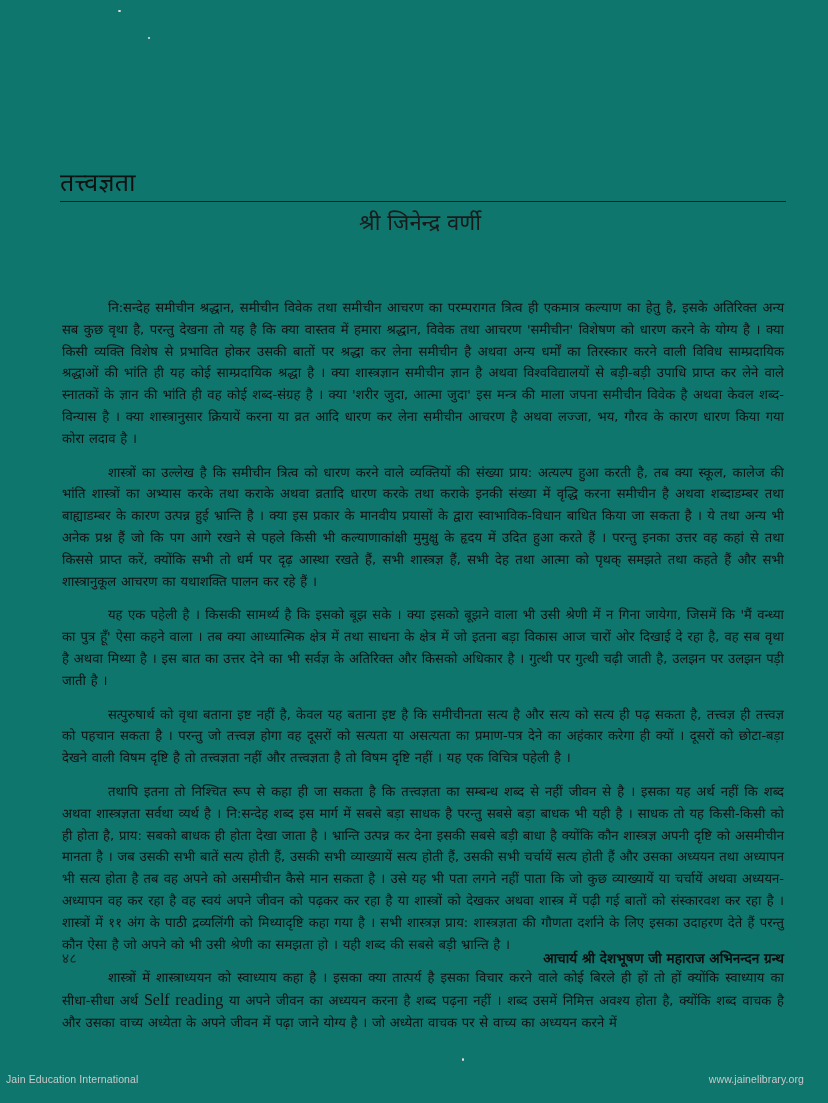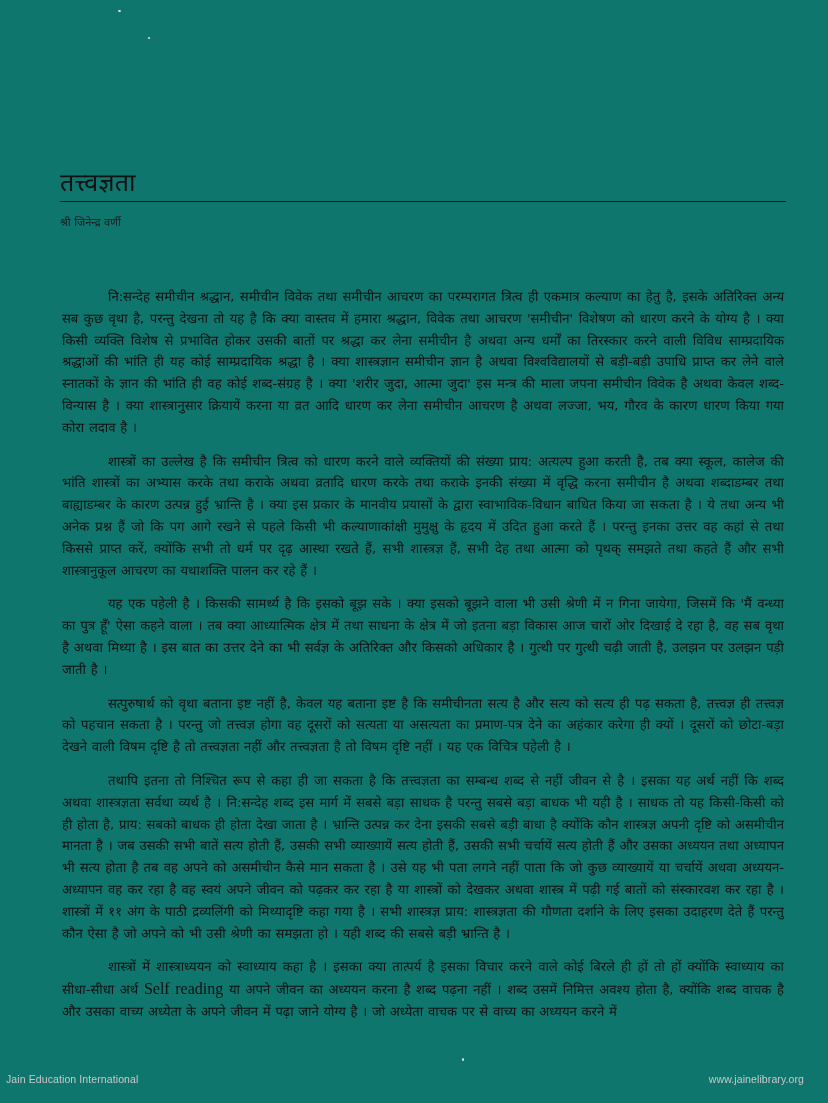--- a/index.html
+++ b/index.html
@@ -42,34 +42,34 @@
     white-space: nowrap;
   }
   .title-rule {
     width: 726px;
     height: 0;
     border-top: 1.6px solid #1a1a1a;
     margin: 0;
   }
   .author {
     font-family: "DejaVu Sans", "Liberation Sans", sans-serif;
-    font-size: 11px;
+    font-size: 22px;
     line-height: 22px;
     color: #1a1a1a;
-    text-align: left;
+    text-align: center;
     margin-top: 10px;
     padding-right: 6px;
     white-space: nowrap;
   }
 
   
   .body-text {
     position: absolute;
     left: 62px;
-    top: 286px;
+    top: 297px;
     width: 722px;
   }
   .para {
     font-family: "DejaVu Sans", "Liberation Sans", sans-serif;
     font-size: 13.1px;
     line-height: 21.8px;
     color: #111111;
     text-align: justify;
     text-justify: inter-word;
     margin: 0;
@@ -161,19 +161,23 @@
 
   <main class="body-text">
     <p class="para">नि:सन्देह समीचीन श्रद्धान, समीचीन विवेक तथा समीचीन आचरण का परम्परागत त्रित्व ही एकमात्र कल्याण का हेतु है, इसके अतिरिक्त अन्य सब कुछ वृथा है, परन्तु देखना तो यह है कि क्या वास्तव में हमारा श्रद्धान, विवेक तथा आचरण 'समीचीन' विशेषण को धारण करने के योग्य है । क्या किसी व्यक्ति विशेष से प्रभावित होकर उसकी बातों पर श्रद्धा कर लेना समीचीन है अथवा अन्य धर्मों का तिरस्कार करने वाली विविध साम्प्रदायिक श्रद्धाओं की भांति ही यह कोई साम्प्रदायिक श्रद्धा है । क्या शास्त्रज्ञान समीचीन ज्ञान है अथवा विश्वविद्यालयों से बड़ी-बड़ी उपाधि प्राप्त कर लेने वाले स्नातकों के ज्ञान की भांति ही वह कोई शब्द-संग्रह है । क्या 'शरीर जुदा, आत्मा जुदा' इस मन्त्र की माला जपना समीचीन विवेक है अथवा केवल शब्द-विन्यास है । क्या शास्त्रानुसार क्रियायें करना या व्रत आदि धारण कर लेना समीचीन आचरण है अथवा लज्जा, भय, गौरव के कारण धारण किया गया कोरा लदाव है ।</p>
     <p class="para">शास्त्रों का उल्लेख है कि समीचीन त्रित्व को धारण करने वाले व्यक्तियों की संख्या प्राय: अत्यल्प हुआ करती है, तब क्या स्कूल, कालेज की भांति शास्त्रों का अभ्यास करके तथा कराके अथवा व्रतादि धारण करके तथा कराके इनकी संख्या में वृद्धि करना समीचीन है अथवा शब्दाडम्बर तथा बाह्याडम्बर के कारण उत्पन्न हुई भ्रान्ति है । क्या इस प्रकार के मानवीय प्रयासों के द्वारा स्वाभाविक-विधान बाधित किया जा सकता है । ये तथा अन्य भी अनेक प्रश्न हैं जो कि पग आगे रखने से पहले किसी भी कल्याणाकांक्षी मुमुक्षु के हृदय में उदित हुआ करते हैं । परन्तु इनका उत्तर वह कहां से तथा किससे प्राप्त करें, क्योंकि सभी तो धर्म पर दृढ़ आस्था रखते हैं, सभी शास्त्रज्ञ हैं, सभी देह तथा आत्मा को पृथक् समझते तथा कहते हैं और सभी शास्त्रानुकूल आचरण का यथाशक्ति पालन कर रहे हैं ।</p>
     <p class="para">यह एक पहेली है । किसकी सामर्थ्य है कि इसको बूझ सके । क्या इसको बूझने वाला भी उसी श्रेणी में न गिना जायेगा, जिसमें कि 'मैं वन्ध्या का पुत्र हूँ' ऐसा कहने वाला । तब क्या आध्यात्मिक क्षेत्र में तथा साधना के क्षेत्र में जो इतना बड़ा विकास आज चारों ओर दिखाई दे रहा है, वह सब वृथा है अथवा मिथ्या है । इस बात का उत्तर देने का भी सर्वज्ञ के अतिरिक्त और किसको अधिकार है । गुत्थी पर गुत्थी चढ़ी जाती है, उलझन पर उलझन पड़ी जाती है ।</p>
     <p class="para">सत्पुरुषार्थ को वृथा बताना इष्ट नहीं है, केवल यह बताना इष्ट है कि समीचीनता सत्य है और सत्य को सत्य ही पढ़ सकता है, तत्त्वज्ञ ही तत्त्वज्ञ को पहचान सकता है । परन्तु जो तत्त्वज्ञ होगा वह दूसरों को सत्यता या असत्यता का प्रमाण-पत्र देने का अहंकार करेगा ही क्यों । दूसरों को छोटा-बड़ा देखने वाली विषम दृष्टि है तो तत्त्वज्ञता नहीं और तत्त्वज्ञता है तो विषम दृष्टि नहीं । यह एक विचित्र पहेली है ।</p>
     <p class="para">तथापि इतना तो निश्चित रूप से कहा ही जा सकता है कि तत्त्वज्ञता का सम्बन्ध शब्द से नहीं जीवन से है । इसका यह अर्थ नहीं कि शब्द अथवा शास्त्रज्ञता सर्वथा व्यर्थ है । नि:सन्देह शब्द इस मार्ग में सबसे बड़ा साधक है परन्तु सबसे बड़ा बाधक भी यही है । साधक तो यह किसी-किसी को ही होता है, प्राय: सबको बाधक ही होता देखा जाता है । भ्रान्ति उत्पन्न कर देना इसकी सबसे बड़ी बाधा है क्योंकि कौन शास्त्रज्ञ अपनी दृष्टि को असमीचीन मानता है । जब उसकी सभी बातें सत्य होती हैं, उसकी सभी व्याख्यायें सत्य होती हैं, उसकी सभी चर्चायें सत्य होती हैं और उसका अध्ययन तथा अध्यापन भी सत्य होता है तब वह अपने को असमीचीन कैसे मान सकता है । उसे यह भी पता लगने नहीं पाता कि जो कुछ व्याख्यायें या चर्चायें अथवा अध्ययन-अध्यापन वह कर रहा है वह स्वयं अपने जीवन को पढ़कर कर रहा है या शास्त्रों को देखकर अथवा शास्त्र में पढ़ी गई बातों को संस्कारवश कर रहा है । शास्त्रों में ११ अंग के पाठी द्रव्यलिंगी को मिथ्यादृष्टि कहा गया है । सभी शास्त्रज्ञ प्राय: शास्त्रज्ञता की गौणता दर्शाने के लिए इसका उदाहरण देते हैं परन्तु कौन ऐसा है जो अपने को भी उसी श्रेणी का समझता हो । यही शब्द की सबसे बड़ी भ्रान्ति है ।</p>
     <p class="para">शास्त्रों में शास्त्राध्ययन को स्वाध्याय कहा है । इसका क्या तात्पर्य है इसका विचार करने वाले कोई बिरले ही हों तो हों क्योंकि स्वाध्याय का सीधा-सीधा अर्थ <span class="latin">Self reading</span> या अपने जीवन का अध्ययन करना है शब्द पढ़ना नहीं । शब्द उसमें निमित्त अवश्य होता है, क्योंकि शब्द वाचक है और उसका वाच्य अध्येता के अपने जीवन में पढ़ा जाने योग्य है । जो अध्येता वाचक पर से वाच्य का अध्ययन करने में</p>
   </main>
 
+  <div class="page-footer">
+    <span class="folio">४८</span>
+    <span class="book-title">आचार्य श्री देशभूषण जी महाराज अभिनन्दन ग्रन्थ</span>
+  </div>
 
   <div class="scan-bar">
     <span class="scan-left">Jain Education International</span>
     <span class="scan-right">www.jainelibrary.org</span>
   </div>
 
 </div>
 
 </body></html>

